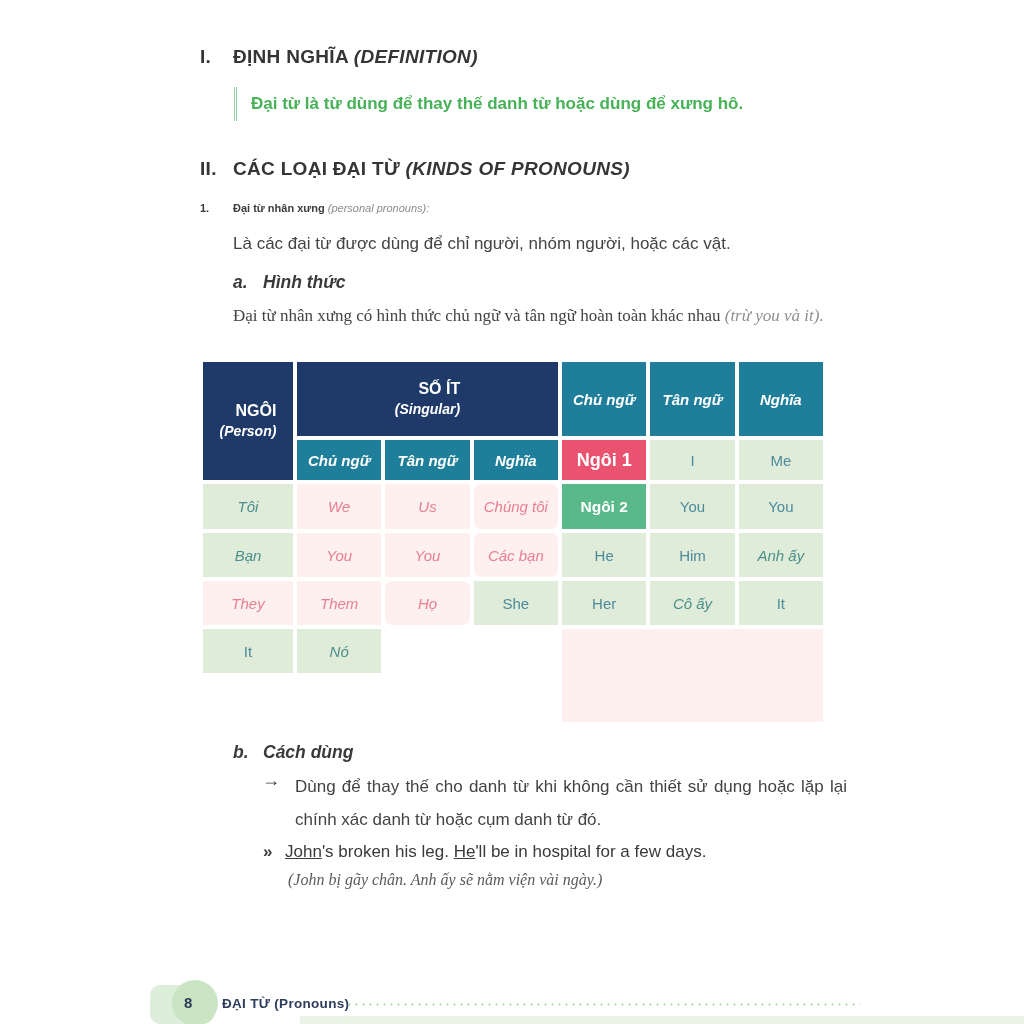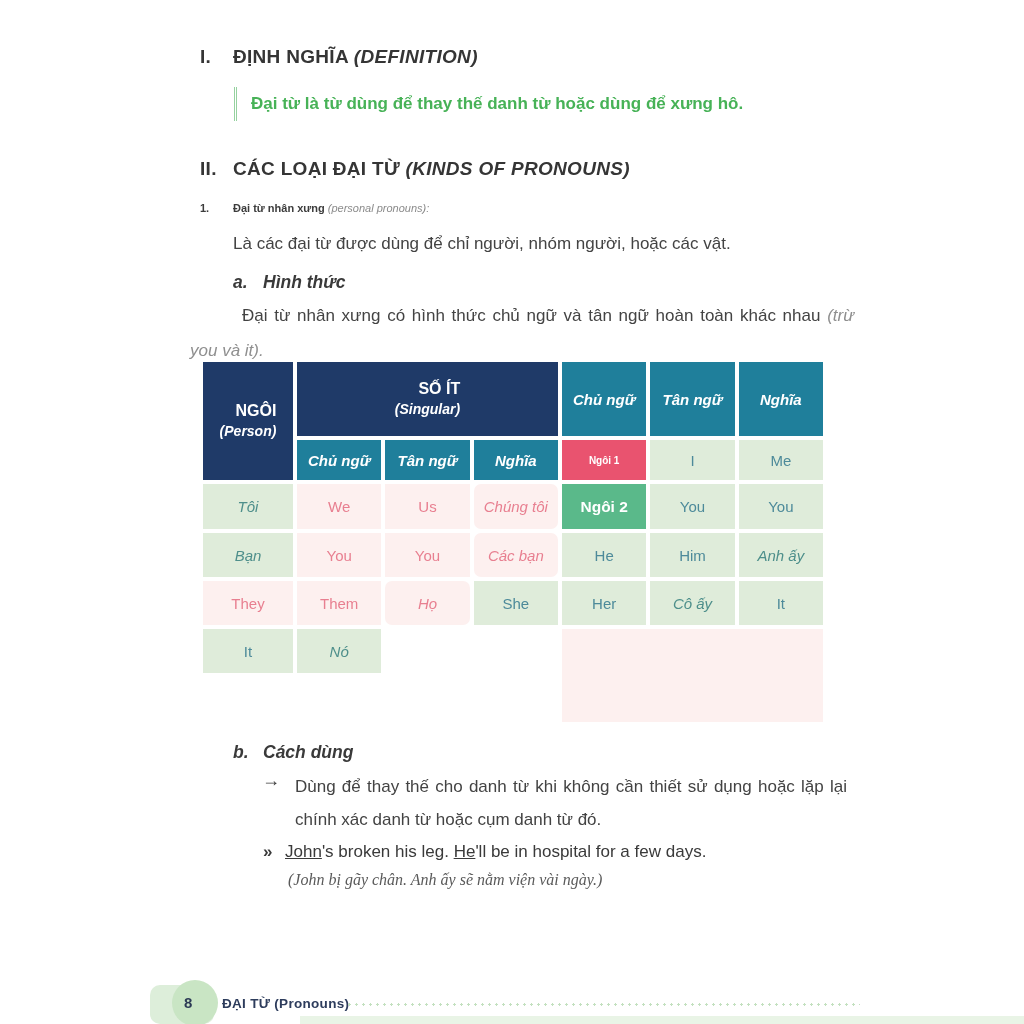--- a/index.html
+++ b/index.html
@@ -31,26 +31,26 @@
 
   
   .ptable { display:grid; width:620px; height:360px;
             grid-template-columns:90px repeat(6, 1fr);
             grid-template-rows:74px 40px 45px 44px 44px 44px 45px;
             gap:4px; background:#ffffff; }
   .cell { display:flex; align-items:center; justify-content:center; text-align:right; }
   .navy  { background:#1f3a68; color:#ffffff; font-weight:bold; font-size:16px; line-height:21px; }
   .navy .small { font-weight:600; font-style:italic; font-size:14px; }
   .teal  { background:#1f7f9b; color:#ffffff; font-style:italic; font-weight:600; font-size:15px; }
-  .rh-pink   { background:#e9536f; color:#ffffff; font-size:10px; font-weight:600; }
+  .rh-pink   { background:#e9536f; color:#ffffff; font-size:18px; font-weight:600; }
   .rh-green  { background:#5ab98a; color:#ffffff; font-size:15.5px; font-weight:600; }
   .rh-orange { background:#e0891f; color:#ffffff; font-size:15.5px; font-weight:600; }
   .lg { background:#dfecda; color:#4d8a9a; font-size:15px; }
   .lg.mean { font-style:italic; color:#4e8f8b; }
-  .lp { background:#fdf0ef; color:#e87f90; font-size:15px; }
+  .lp { background:#fdf0ef; color:#e87f90; font-size:15px;font-style:italic; }
   .lp.mean { font-style:italic;border-radius:7px; }
 
   .corner { grid-area:1/1/3/2; }
   .g1 { grid-area:1/2/2/5; }
   .g2 { grid-area:1/5/2/8; }
   .ngoi3 { grid-area:5/1/8/2; }
   .merged { grid-area:6/5/8/8; }
 
   
   .bullet-row { display:flex; }
@@ -95,21 +95,21 @@
 
 <div class="abs item-head" style="left:200px; top:202px;">
   <span class="num">1.</span><span class="t">Đại từ nhân xưng</span>
   <span class="note">(personal pronouns):</span>
 </div>
 <div class="abs body-line" style="left:233px; top:234px;">Là các đại từ được dùng để chỉ người, nhóm người, hoặc các vật.</div>
 
 <div class="abs sub-head" style="left:233px; top:272px;">
   <span class="letter">a.</span><span>Hình thức</span>
 </div>
-<div class="abs para" style="left:190px; top:298px; width:664px;">
+<div class="abs para" style="left:181px; top:298px; width:664px;font-family:Liberation Serif, serif;">
   <span>Đại từ nhân xưng có hình thức chủ ngữ và tân ngữ hoàn toàn khác nhau </span><span class="note">(trừ you và it).</span>
 </div>
 
 <div class="abs ptable" style="left:203px; top:362px;">
   <div class="cell navy corner">
     <div>
         <div>NGÔI</div>
          <div class="small">(Person)</div>
       </div>
   </div>

